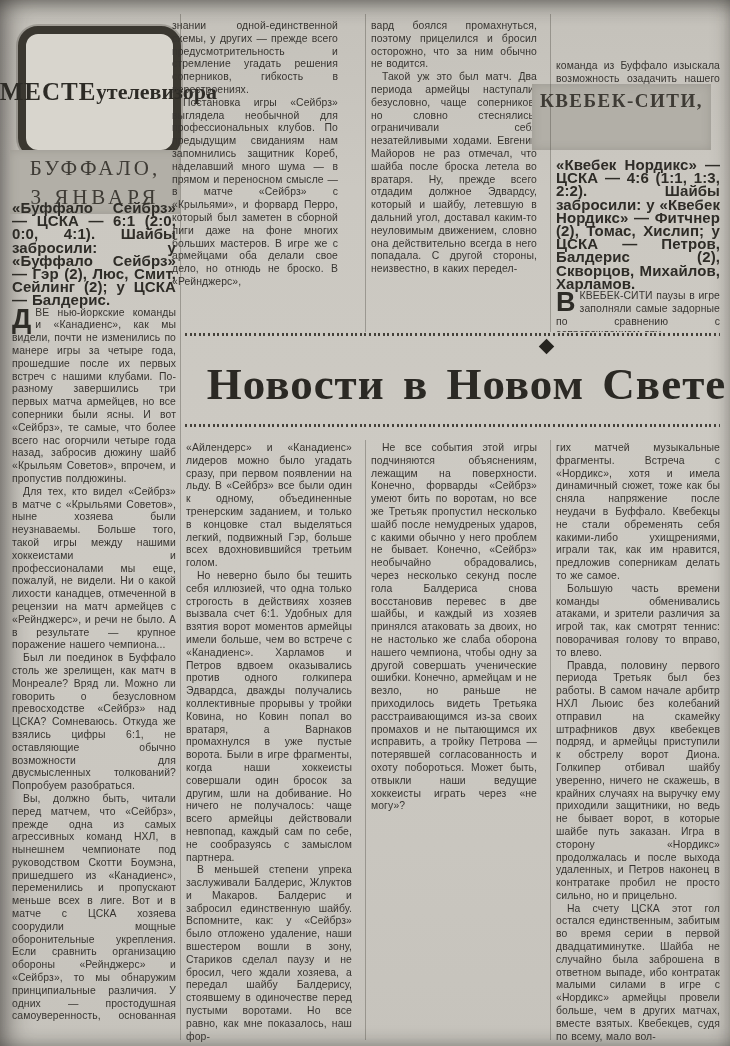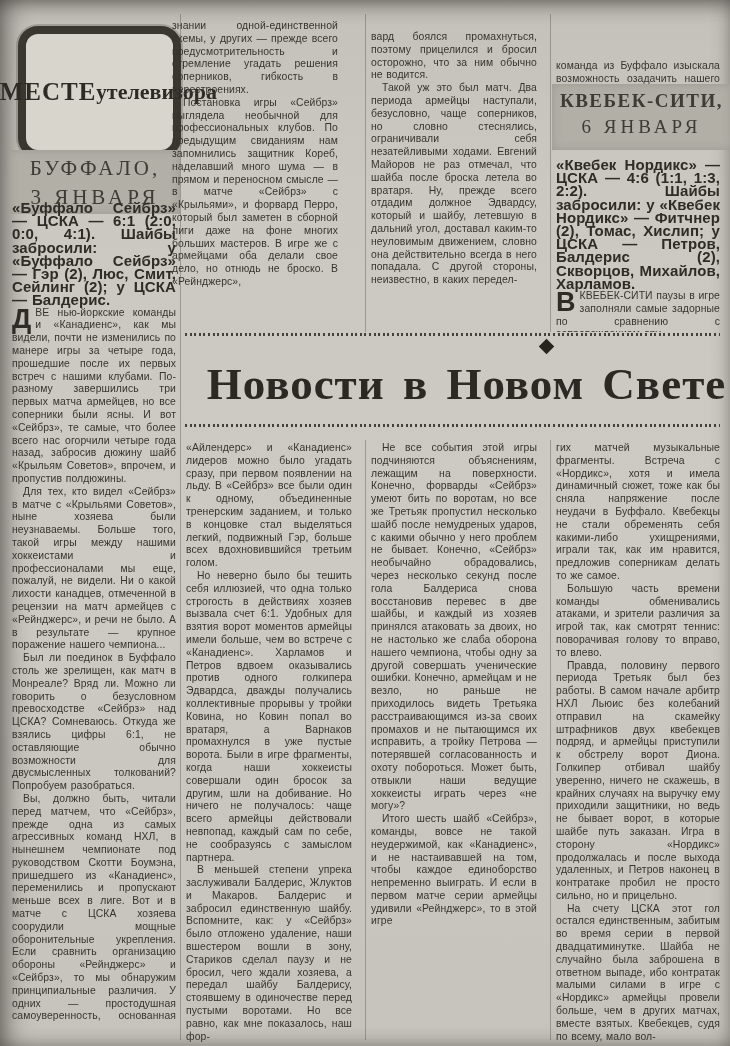--- a/index.html
+++ b/index.html
@@ -30,38 +30,38 @@
   .tv1{font-size:25px;letter-spacing:1px;line-height:26px;}
   .tv2{font-size:21px;line-height:20px;}
   .tv3{font-size:22px;line-height:24px;}
   
   .banner{position:absolute;background:#b2afa7;color:#3e3b35;
           font-family:"Liberation Serif",serif;text-align:center;
           box-shadow:inset 0 0 10px rgba(90,87,80,.25);}
   .banner .bl1{font-size:21px;letter-spacing:3px;padding-top:6px;}
   .banner .bl2{font-size:21px;letter-spacing:4px;padding-top:4px;}
   #buffalo-banner{left:10px;top:150px;width:170px;height:64px;}
-  #quebec-banner{left:552px;top:84px;width:179px;height:66px;}
+  #quebec-banner{left:532px;top:84px;width:179px;height:66px;}
   #quebec-banner .bl1{font-size:19px;letter-spacing:1.5px;font-weight:bold;}
   #quebec-banner .bl2{font-size:19px;letter-spacing:4px;}
   
   .dotrule{position:absolute;height:2.6px;
      background-image:repeating-linear-gradient(90deg,#44413a 0px,#44413a 2px,transparent 2px,transparent 4.6px);}
   #main-headline{position:absolute;left:199px;top:350px;width:535px;height:70px;
      font-family:Liberation Serif, serif;font-weight:bold;font-size:45px;
      color:#2b2924;text-align:center;letter-spacing:1px;line-height:68px;
      word-spacing:6px;}
   #ornament{position:absolute;left:541px;top:341px;width:11px;height:11px;
      background:#26241f;transform:rotate(45deg);}
   
   .vrule{position:absolute;width:1px;background:rgba(62,59,51,.34);}
   
   #col1-body{left:12px;top:201px;width:164px;height:824px;}
   #col2-top{left:172px;top:20px;width:166px;height:312px;}
-  #col3-top{left:371px;top:31px;width:166px;height:312px;}
+  #col3-top{left:371px;top:20px;width:166px;height:312px;}
   #col4-para-a{left:556px;top:20px;width:164px;height:60px;margin-top:40px;}
   #col4-lead{left:556px;top:158px;width:164px;height:174px;}
   #col2-bottom{left:186px;top:442px;width:166px;height:600px;}
   #col3-bottom{left:371px;top:442px;width:166px;height:600px;}
   #col4-bottom{left:556px;top:442px;width:164px;height:600px;}
   .mb{margin-bottom:4px;}
 </style>
 </head>
 <body>
 
@@ -95,42 +95,40 @@
     <p class="cont">вард боялся промахнуться, поэтому прицелился и бросил осторожно, что за ним обычно не водится.</p>
     <p>Такой уж это был матч. Два периода армейцы наступали, безусловно, чаще соперников, но словно стеснялись, ограничивали себя незатейливыми ходами. Евгений Майоров не раз отмечал, что шайба после броска летела во вратаря. Ну, прежде всего отдадим должное Эдвардсу, который и шайбу, летевшую в дальний угол, доставал каким-то неуловимым движением, словно она действительно всегда в него попадала. С другой стороны, неизвестно, в каких передел-</p>
   </div>
 
   <div class="bt" id="col4-para-a">
     <p class="cont">команда из Буффало изыскала возможность озадачить нашего чемпиона.</p>
   </div>
 
   <div class="banner" id="quebec-banner">
     <div class="bl1">КВЕБЕК-СИТИ,</div>
-    <div class="bl2">6 ЯНВАРЯ</div>
   </div>
 
   <div class="bt" id="col4-lead">
     <p class="lead cont mb">«Квебек Нордикс» — ЦСКА — 4:6 (1:1, 1:3, 2:2). Шайбы забросили: у «Квебек Нордикс» — Фитчнер (2), Томас, Хислип; у ЦСКА — Петров, Балдерис (2), Скворцов, Михайлов, Харламов.</p>
     <p class="cont"><span class="dropcap">В</span><span>КВЕБЕК-СИТИ паузы в игре заполняли самые задорные по сравнению с сопровождением дру-</span></p>
   </div>
 
   <div class="dotrule" style="left:185px;top:333px;width:535px;"></div>
   <div id="ornament"></div>
   <div id="main-headline">Новости в Новом Свете</div>
   <div class="dotrule" style="left:185px;top:424px;width:535px;"></div>
 
   <div class="bt" id="col2-bottom">
     <p class="cont">«Айлендерс» и «Канадиенс» лидеров можно было угадать сразу, при первом появлении на льду. В «Сейбрз» все были один к одному, объединенные тренерским заданием, и только в концовке стал выделяться легкий, подвижный Гэр, больше всех вдохновившийся третьим голом.</p>
     <p>Но неверно было бы тешить себя иллюзией, что одна только строгость в действиях хозяев вызвала счет 6:1. Удобных для взятия ворот моментов армейцы имели больше, чем во встрече с «Канадиенс». Харламов и Петров вдвоем оказывались против одного голкипера Эдвардса, дважды получались коллективные прорывы у тройки Ковина, но Ковин попал во вратаря, а Варнаков промахнулся в уже пустые ворота. Были в игре фрагменты, когда наши хоккеисты совершали один бросок за другим, шли на добивание. Но ничего не получалось: чаще всего армейцы действовали невпопад, каждый сам по себе, не сообразуясь с замыслом партнера.</p>
     <p>В меньшей степени упрека заслуживали Балдерис, Жлуктов и Макаров. Балдерис и забросил единственную шайбу. Вспомните, как: у «Сейбрз» было отложено удаление, наши вшестером вошли в зону, Стариков сделал паузу и не бросил, чего ждали хозяева, а передал шайбу Балдерису, стоявшему в одиночестве перед пустыми воротами. Но все равно, как мне показалось, наш фор-</p>
   </div>
 
   <div class="bt" id="col3-bottom">
     <p>Не все события этой игры подчиняются объяснениям, лежащим на поверхности. Конечно, форварды «Сейбрз» умеют бить по воротам, но все же Третьяк пропустил несколько шайб после немудреных ударов, с какими обычно у него проблем не бывает. Конечно, «Сейбрз» необычайно обрадовались, через несколько секунд после гола Балдериса снова восстановив перевес в две шайбы, и каждый из хозяев принялся атаковать за двоих, но не настолько же слаба оборона нашего чемпиона, чтобы одну за другой совершать ученические ошибки. Конечно, армейцам и не везло, но раньше не приходилось видеть Третьяка расстраивающимся из-за своих промахов и не пытающимся их исправить, а тройку Петрова — потерявшей согласованность и охоту побороться. Может быть, отвыкли наши ведущие хоккеисты играть через «не могу»?</p>
-    <p>Итого шесть шайб «Сейбрз», команды, вовсе не такой неудержимой, как «Канадиенс», и не настаивавшей на том, чтобы каждое единоборство непременно выиграть. И если в первом матче серии армейцы удивили «Рейнджерс», то в этой игре</p>
   </div>
 
   <div class="bt" id="col4-bottom">
     <p class="cont">гих матчей музыкальные фрагменты. Встреча с «Нордикс», хотя и имела динамичный сюжет, тоже как бы сняла напряжение после неудачи в Буффало. Квебекцы не стали обременять себя какими-либо ухищрениями, играли так, как им нравится, предложив соперникам делать то же самое.</p>
     <p>Большую часть времени команды обменивались атаками, и зрители различия за игрой так, как смотрят теннис: поворачивая голову то вправо, то влево.</p>
     <p>Правда, половину первого периода Третьяк был без работы. В самом начале арбитр НХЛ Льюис без колебаний отправил на скамейку штрафников двух квебекцев подряд, и армейцы приступили к обстрелу ворот Диона. Голкипер отбивал шайбу уверенно, ничего не скажешь, в крайних случаях на выручку ему приходили защитники, но ведь не бывает ворот, в которые шайбе путь заказан. Игра в сторону «Нордикс» продолжалась и после выхода удаленных, и Петров наконец в контратаке пробил не просто сильно, но и прицельно.</p>
     <p>На счету ЦСКА этот гол остался единственным, забитым во время серии в первой двадцатиминутке. Шайба не случайно была заброшена в ответном выпаде, ибо контратак малыми силами в игре с «Нордикс» армейцы провели больше, чем в других матчах, вместе взятых. Квебекцев, судя по всему, мало вол-</p>
   </div>
 
   <div class="vrule" style="left:180px;top:14px;height:1026px;"></div>

